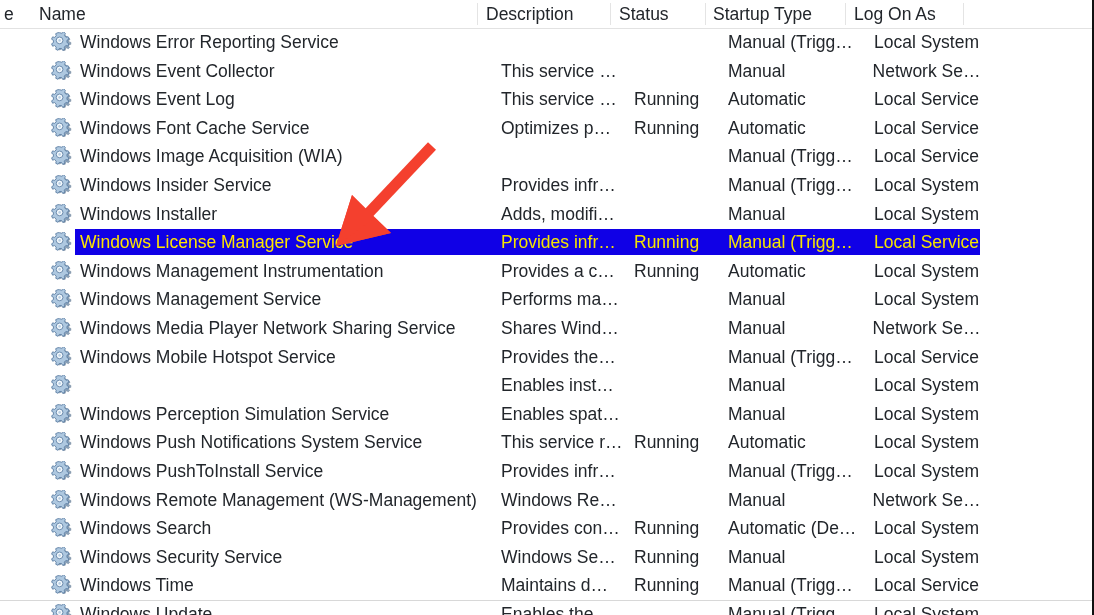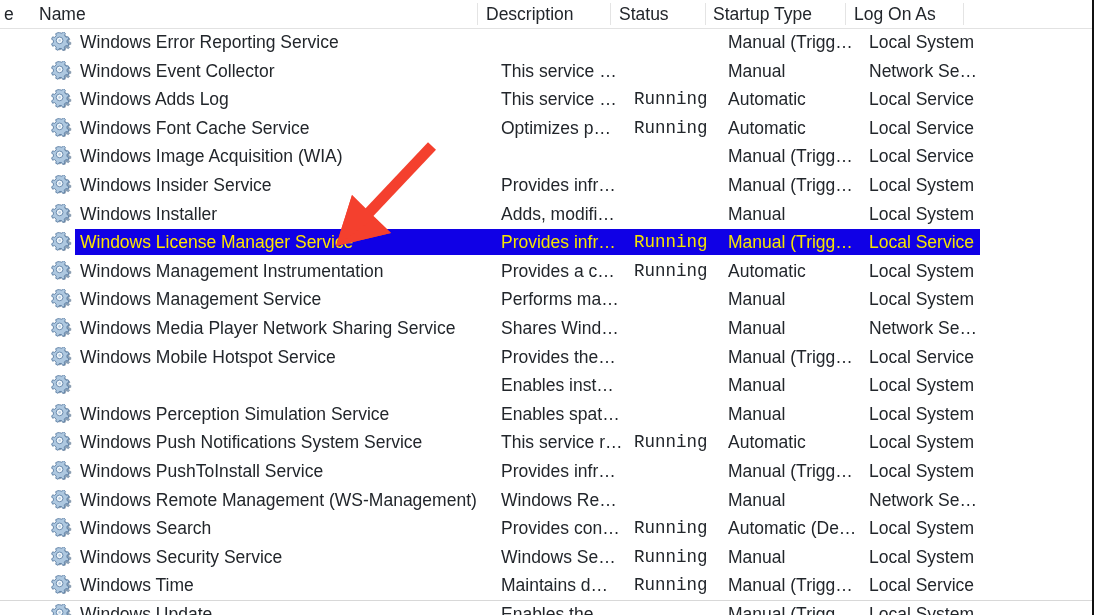--- a/index.html
+++ b/index.html
@@ -90,23 +90,23 @@
     height: 28.6px;
     line-height: 28.6px;
     font-size: 17.5px;
     color: #22262b;
     white-space: nowrap;
     overflow: hidden;
     z-index: 2;
   }
   .c-name    { left: 65px;  width: 400px; }
   .c-desc    { left: 486px; width: 120px; }
-  .c-status  { left: 619px; width: 85px; font-family: Liberation Mono, monospace;  }
+  .c-status  { left: 619px; width: 85px;  }
   .c-startup { left: 713px; width: 130px; }
-  .c-logon   { left: 854px; width: 115px; }
+  .c-logon   { left: 854px; width: 115px; text-align: center; }
 
   .row.selected .cell { color: #f5e400; }
   .row.selected .c-name { color: #ffe400; }
 
   
   .gear-icon {
     position: absolute;
     left: 36px;
     top: 4px;
     width: 22px;
@@ -203,21 +203,21 @@
               <path d="M0,-10 L2.6,-9.2 L4.2,-11.4 L6.8,-9.6 L6.0,-7.0 L8.4,-6.0 L10.4,-7.8 L12.0,-5.0 L10.0,-3.2 L10.6,-0.6 L13.4,-0.2 L13.4,3.0 L10.6,3.4 L9.8,5.9 L11.6,7.9 L9.2,10.0 L6.9,8.6 L4.5,9.8 L4.3,12.6 L1.1,12.9 L0.2,10.3 L-2.4,10.0 L-4.0,12.2 L-6.6,10.4 L-5.8,7.8 L-7.8,6.0 L-10.4,6.6 L-11.6,3.8 L-9.4,2.2 L-9.8,-0.4 L-12.5,-1.2 L-12.0,-4.3 L-9.2,-4.6 L-8.2,-7.0 L-9.8,-9.2 L-7.3,-11.2 L-5.1,-9.6 L-2.6,-10.6 Z" fill="#8fa6bd" stroke="#6d8299" stroke-width="1"></path>
               <circle cx="0" cy="0" r="4.4" fill="#eef3f8" stroke="#6d8299" stroke-width="1"></circle>
             </g>
             <g transform="translate(8.6,8.4) scale(0.80)">
               <path d="M0,-9.6 L2.9,-8.9 L5.0,-10.8 L7.2,-8.6 L6.1,-6.0 L7.9,-4.0 L10.6,-4.6 L11.6,-1.6 L9.2,-0.1 L9.2,2.6 L11.6,4.1 L10.4,7.0 L7.7,6.5 L5.8,8.5 L6.7,11.1 L3.8,12.4 L2.3,10.1 L-0.4,10.1 L-1.9,12.4 L-4.8,11.1 L-4.2,8.4 L-6.2,6.5 L-8.8,7.2 L-10.0,4.3 L-7.7,2.7 L-7.7,0.0 L-10.0,-1.5 L-8.8,-4.4 L-6.1,-3.8 L-4.2,-5.8 L-4.9,-8.4 L-2.0,-9.7 Z" fill="#aec8e0" stroke="#5b7da3" stroke-width="1.1"></path>
               <circle cx="0" cy="0" r="4.2" fill="#f4f9fd" stroke="#5b7da3" stroke-width="1.1"></circle>
               <circle cx="0" cy="0" r="1.6" fill="#b9cfe3"></circle>
             </g>
           </svg>
         </span>
-        <div class="cell c-name">Windows Adds Log</div>
+        <div class="cell c-name">Windows Event Log</div>
         <div class="cell c-desc">This service …</div>
         <div class="cell c-status">Running</div>
         <div class="cell c-startup">Automatic</div>
         <div class="cell c-logon">Local Service</div>
       </div>
       <div class="row">
         <span class="gear-icon">
           <svg width="22" height="21" viewBox="0 0 22 21" xmlns="http://www.w3.org/2000/svg">
             <g transform="translate(11.5,10.5) scale(0.62)">
               <path d="M0,-10 L2.6,-9.2 L4.2,-11.4 L6.8,-9.6 L6.0,-7.0 L8.4,-6.0 L10.4,-7.8 L12.0,-5.0 L10.0,-3.2 L10.6,-0.6 L13.4,-0.2 L13.4,3.0 L10.6,3.4 L9.8,5.9 L11.6,7.9 L9.2,10.0 L6.9,8.6 L4.5,9.8 L4.3,12.6 L1.1,12.9 L0.2,10.3 L-2.4,10.0 L-4.0,12.2 L-6.6,10.4 L-5.8,7.8 L-7.8,6.0 L-10.4,6.6 L-11.6,3.8 L-9.4,2.2 L-9.8,-0.4 L-12.5,-1.2 L-12.0,-4.3 L-9.2,-4.6 L-8.2,-7.0 L-9.8,-9.2 L-7.3,-11.2 L-5.1,-9.6 L-2.6,-10.6 Z" fill="#8fa6bd" stroke="#6d8299" stroke-width="1"></path>

